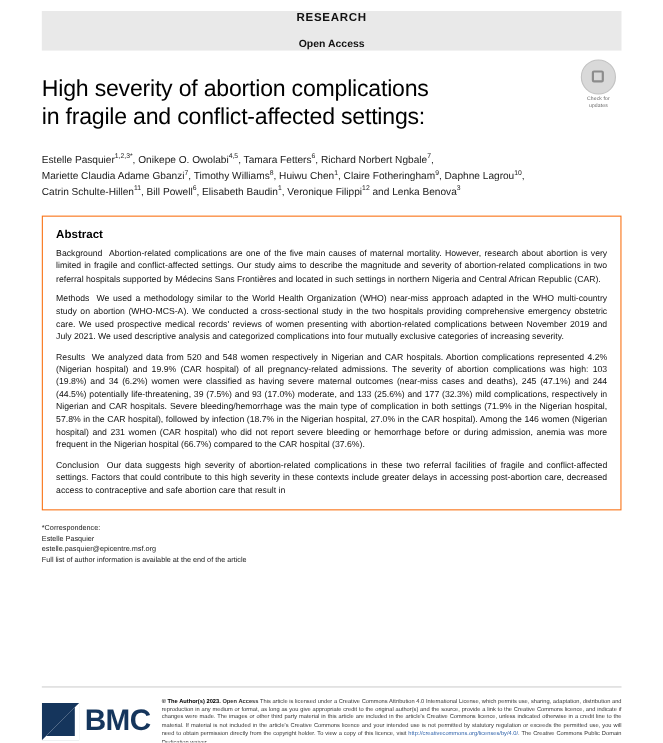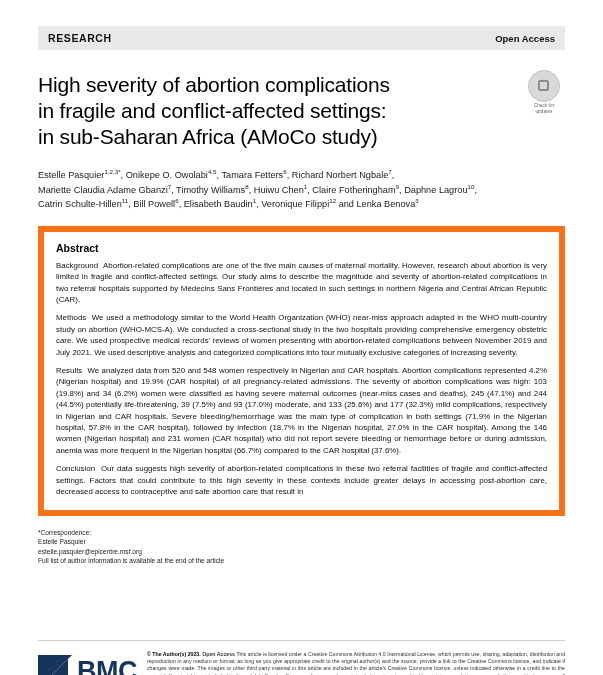--- a/index.html
+++ b/index.html
@@ -19,28 +19,29 @@
     position: relative;
     width: 603px;
     height: 675px;
     box-sizing: border-box;
     padding: 0 38px;
   }
 
   
   .header-bar {
     position: relative;
-    margin-top: 26px;
-    height: 24px;
+    margin-top: 10px;
+    height: 36px;
     background: #e9e9e9;
     display: flex;
     align-items: center;
     justify-content: space-between;
     padding: 0 10px;
     box-sizing: border-box;
+    flex-direction: column;
   }
   .header-type {
     font-size: 10.5px;
     font-weight: bold;
     letter-spacing: 0.6px;
     color: #111;
   }
   .header-access {
     font-size: 9.5px;
     font-weight: bold;
@@ -106,21 +107,21 @@
   }
   .authors sup {
     font-size: 6.2px;
     vertical-align: super;
     line-height: 0;
   }
 
   
   .abstract {
     margin-top: 14px;
-    border: 6px solid #f97316;
+    border: 1px solid #f97316;
     padding: 10px 12px 12px 12px;
     box-sizing: border-box;
   }
   .abstract h2 {
     margin: 0 0 6px 0;
     font-size: 10.5px;
     font-weight: bold;
     color: #000;
   }
   .abs-p {
@@ -198,21 +199,20 @@
 
   <div class="crossmark">
     <div class="disc"></div>
     <div class="cap">Check for</div>
     <div class="cap">updates</div>
   </div>
 
   <h1 class="title">
     <span>High severity of abortion complications</span>
     <span>in fragile and conflict-affected settings:</span>
-    <span>in sub-Saharan Africa (AMoCo study)</span>
   </h1>
 
   <div class="authors">
     <div>Estelle Pasquier<sup>1,2,3*</sup>, Onikepe O. Owolabi<sup>4,5</sup>, Tamara Fetters<sup>6</sup>, Richard Norbert Ngbale<sup>7</sup>,</div>
     <div>Mariette Claudia Adame Gbanzi<sup>7</sup>, Timothy Williams<sup>8</sup>, Huiwu Chen<sup>1</sup>, Claire Fotheringham<sup>9</sup>, Daphne Lagrou<sup>10</sup>,</div>
     <div>Catrin Schulte-Hillen<sup>11</sup>, Bill Powell<sup>6</sup>, Elisabeth Baudin<sup>1</sup>, Veronique Filippi<sup>12</sup> and Lenka Benova<sup>3</sup></div>
   </div>
 
   <div class="abstract">
     <h2>Abstract</h2>

